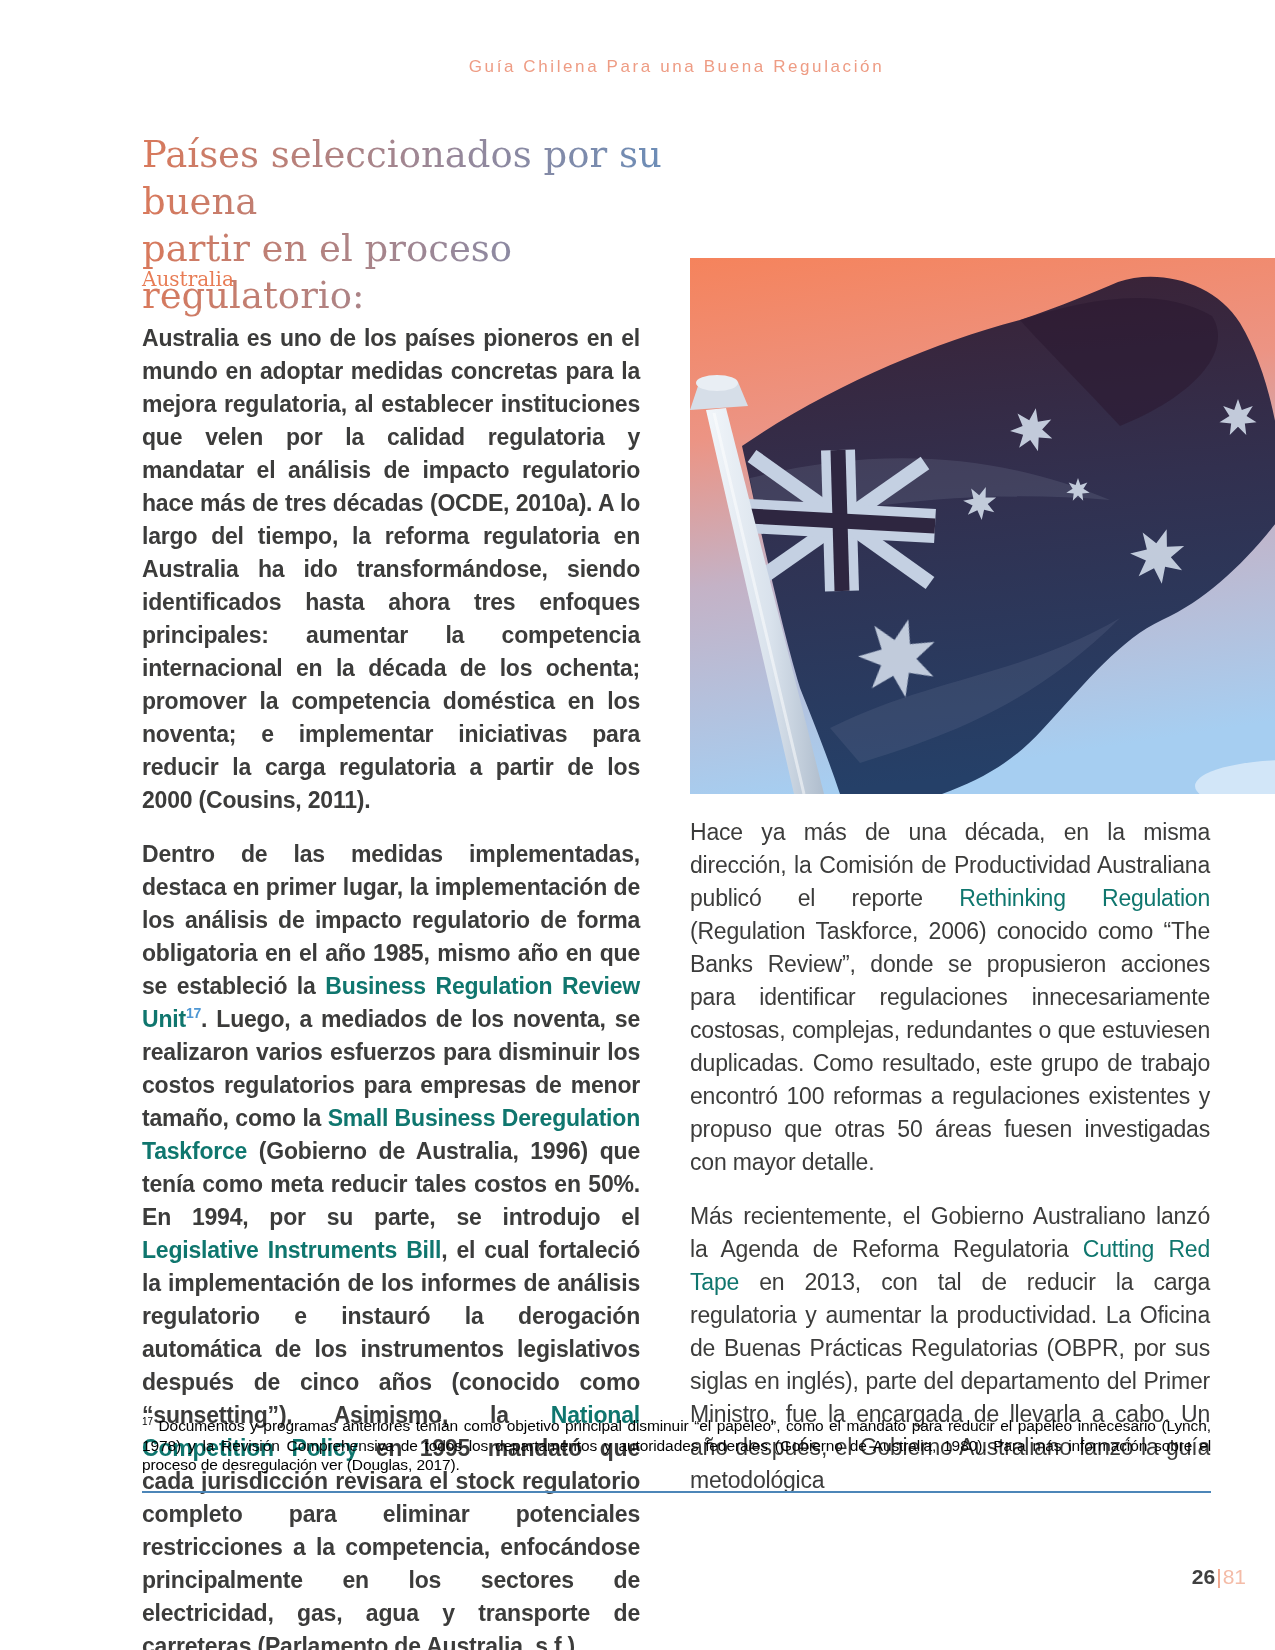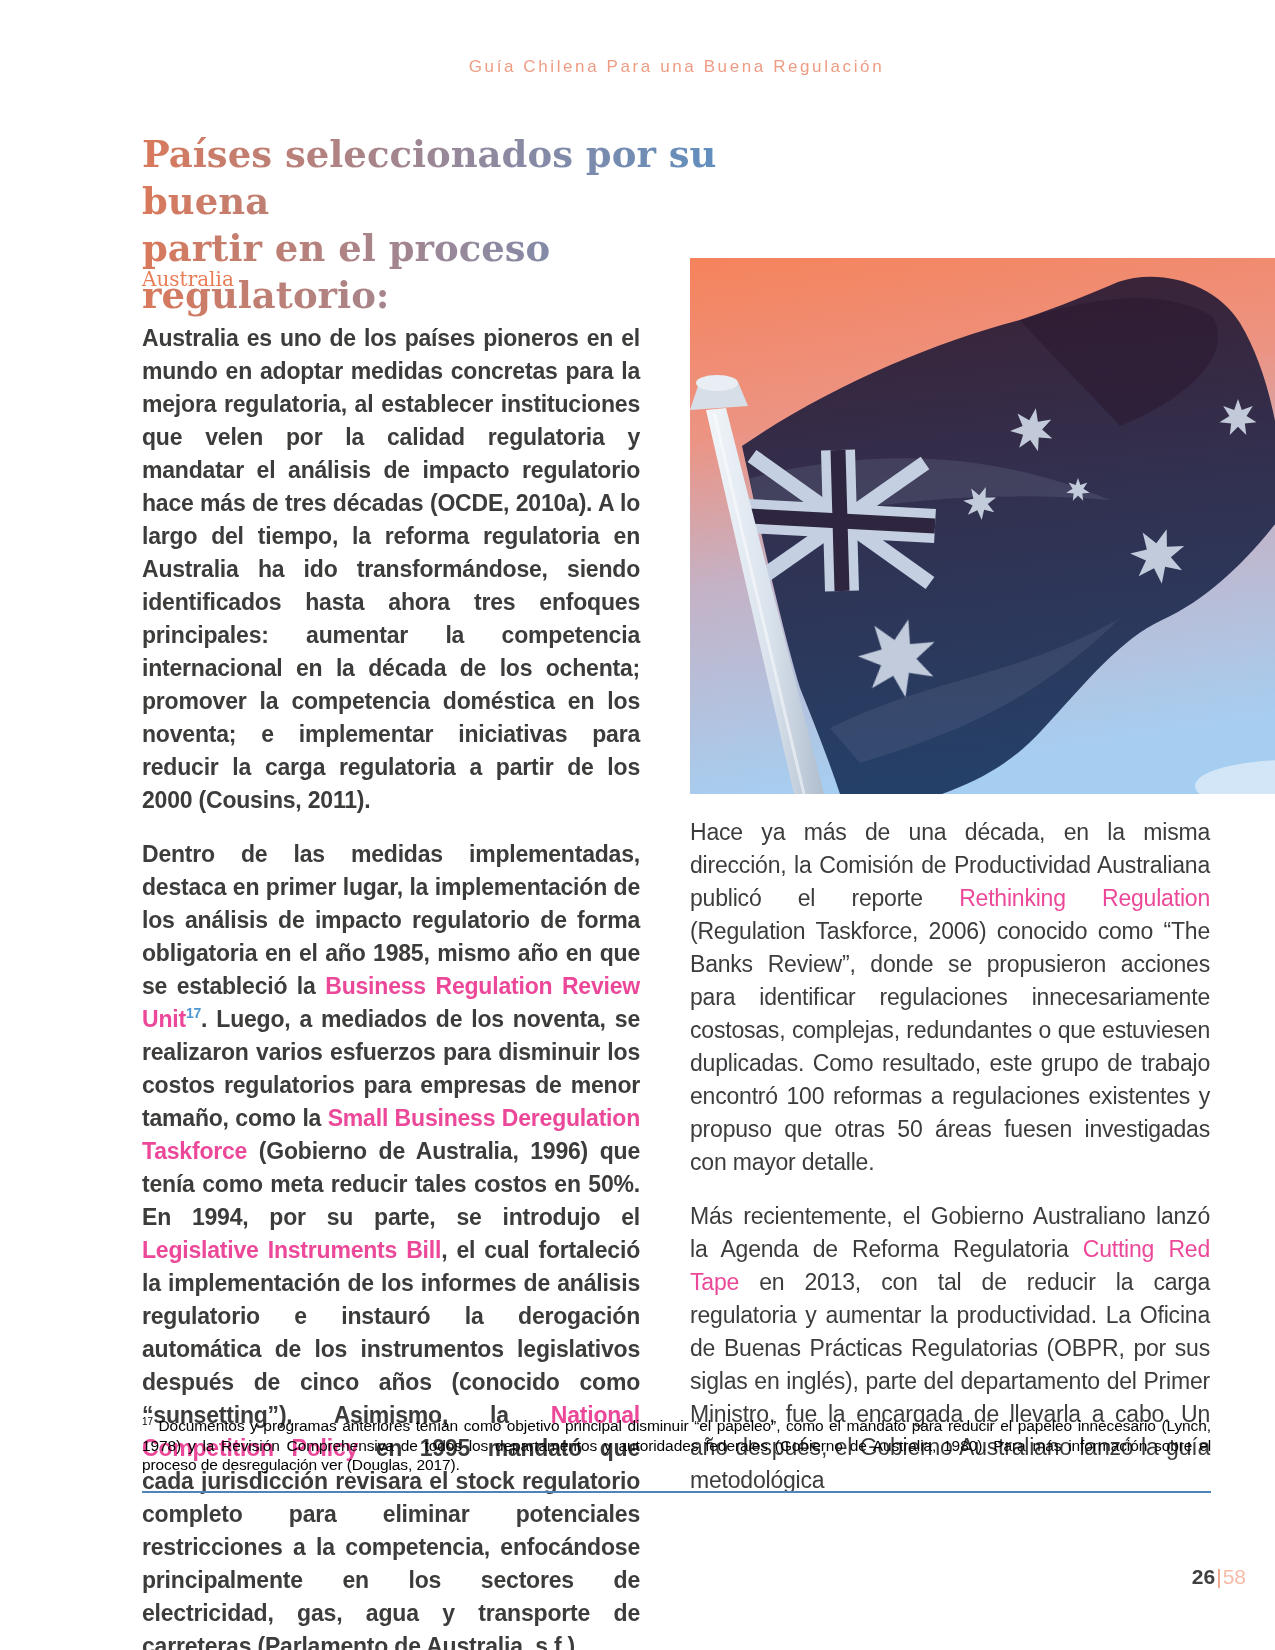--- a/index.html
+++ b/index.html
@@ -7,40 +7,40 @@
     position:relative;width:1275px;height:1650px;background:#ffffff;overflow:hidden;
     font-family:"Liberation Sans",sans-serif;
     margin-left:39px;
   }
   .doc-header{
     position:absolute;top:57px;left:0;right:0;text-align:center;
     color:#EE9C84;font-size:17px;letter-spacing:2.6px;font-weight:400;
   }
   .doc-title{
     position:absolute;left:103px;top:106px;width:600px;
-    font-family:"DejaVu Serif","Liberation Serif",serif;font-weight:700;
+    font-family:"DejaVu Serif","Liberation Serif",serif;font-weight:400;
     font-size:37px;line-height:47px;
     background:linear-gradient(90deg,#D9795B 0%,#97889A 52%,#5C8FC2 100%);
     -webkit-background-clip:text;background-clip:text;color:transparent;
   }
   .doc-title span{display:block;}
   .section-heading{
     position:absolute;left:103px;top:250px;
     font-family:"DejaVu Serif","Liberation Serif",serif;font-weight:400;
     font-size:20px;color:#E87C55;
   }
   .col{position:absolute;}
   .col-left{left:103px;top:322px;width:498px;font-weight:bold;}
   .col-right{left:651px;top:816px;width:520px;}
   .col p{
     margin:0 0 21px 0;text-align:justify;
     font-size:23px;line-height:33px;letter-spacing:-0.2px;color:#3C3C3B;
   }
   .col p:last-child{margin-bottom:0;}
-  .link{color:#ec4899;}
+  .link{color:#0f766e;}
   sup.ref{color:#4E97D4;font-size:14px;line-height:0;vertical-align:super;}
   .flag-figure{
     position:absolute;left:651px;top:258px;width:624px;height:536px;overflow:hidden;
   }
   .flag-figure svg{display:block;width:100%;height:100%;}
   .footnote-rule{
     position:absolute;left:103px;top:1491px;width:1069px;height:2px;background:#4C86B8;
   }
   .footnote{
     position:absolute;left:103px;top:1416px;width:1069px;
@@ -149,15 +149,15 @@
 
   <div class="col col-right">
     <p><span>Hace ya más de una década, en la misma dirección, la Comisión de Productividad Australiana publicó el reporte </span><span class="link">Rethinking Regulation</span><span> (Regulation Taskforce, 2006) conocido como “The Banks Review”, donde se propusieron acciones para identificar regulaciones innecesariamente costosas, complejas, redundantes o que estuviesen duplicadas. Como resultado, este grupo de trabajo encontró 100 reformas a regulaciones existentes y propuso que otras 50 áreas fuesen investigadas con mayor detalle.</span></p>
     <p><span>Más recientemente, el Gobierno Australiano lanzó la Agenda de Reforma Regulatoria </span><span class="link">Cutting Red Tape</span><span> en 2013, con tal de reducir la carga regulatoria y aumentar la productividad. La Oficina de Buenas Prácticas Regulatorias (OBPR, por sus siglas en inglés), parte del departamento del Primer Ministro, fue la encargada de llevarla a cabo. Un año después, el Gobierno Australiano lanzó la guía metodológica</span></p>
   </div>
 
   <div class="footnote-rule"></div>
 
   <div class="footnote"><sup>17</sup><span> Documentos y programas anteriores tenían como objetivo principal disminuir “el papeleo”, como el mandato para reducir el papeleo innecesario (Lynch, 1978) y la Revisión Comprehensiva de todos los departamentos y autoridades federales (Gobierno de Australia, 1980). Para más información sobre el proceso de desregulación ver (Douglas, 2017).</span></div>
 
-  <div class="page-number"><span class="pn-current">26</span><span class="pn-divider">|</span><span class="pn-total">58</span></div>
+  <div class="page-number"><span class="pn-current">26</span><span class="pn-divider">|</span><span class="pn-total">81</span></div>
 
 </div>
 
 </body></html>

